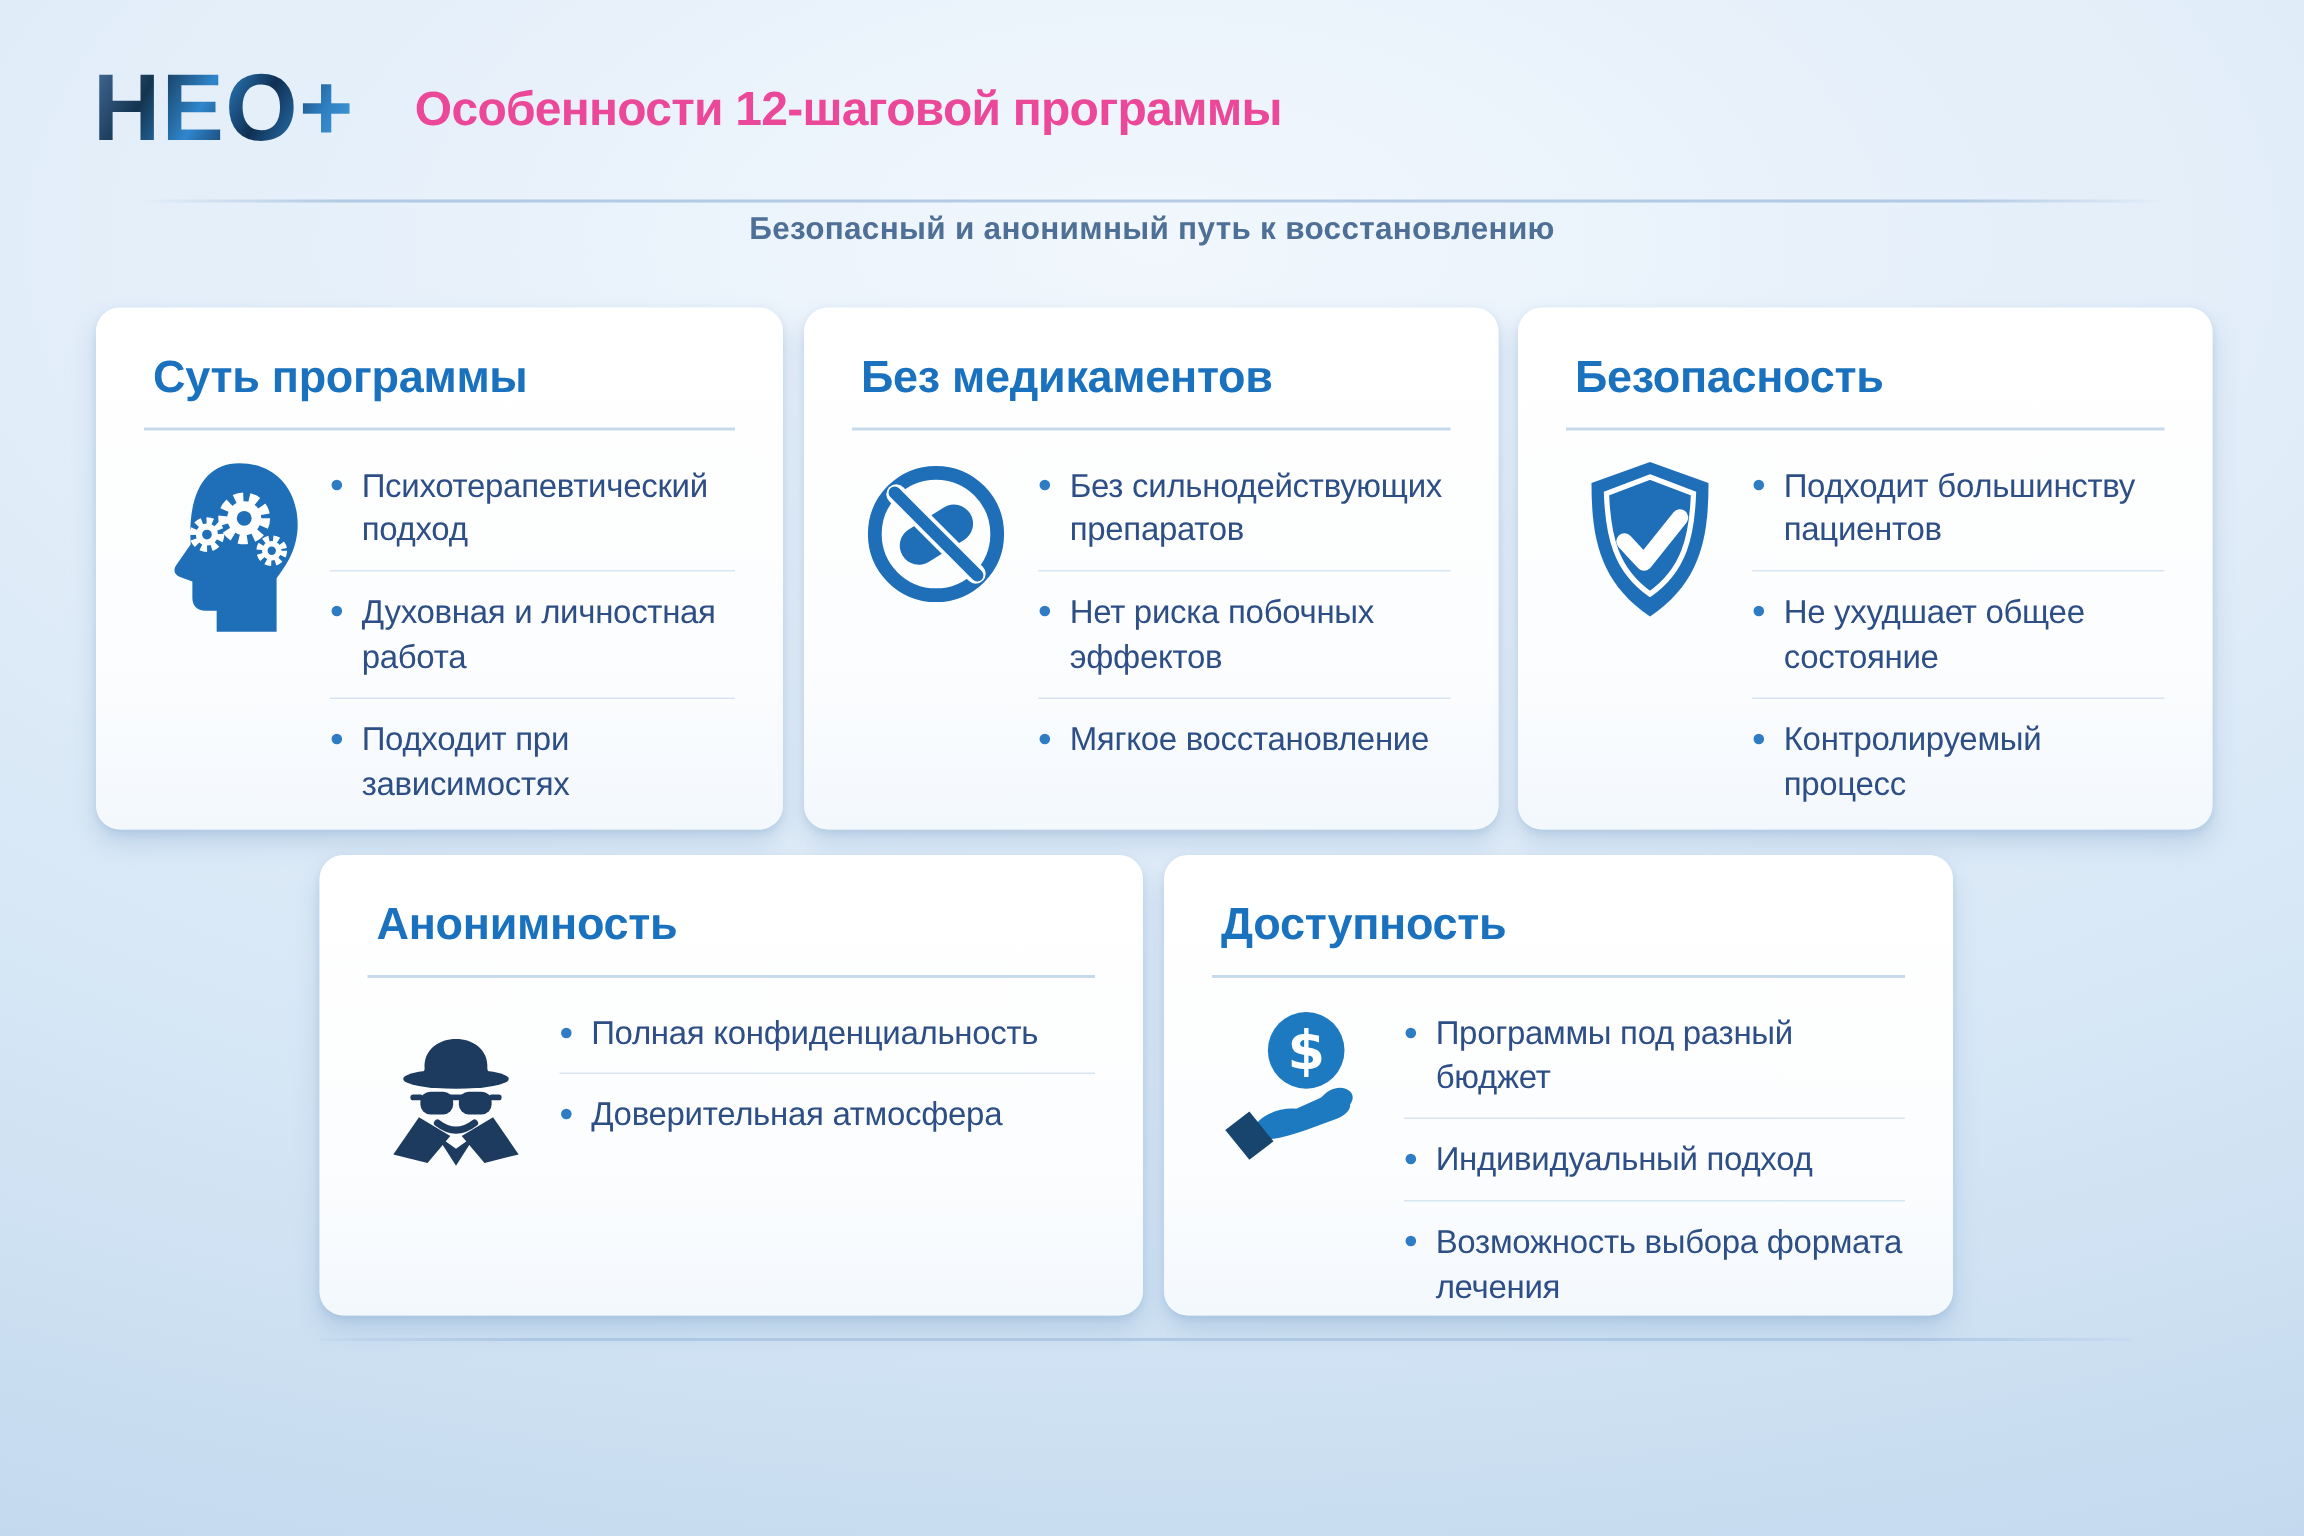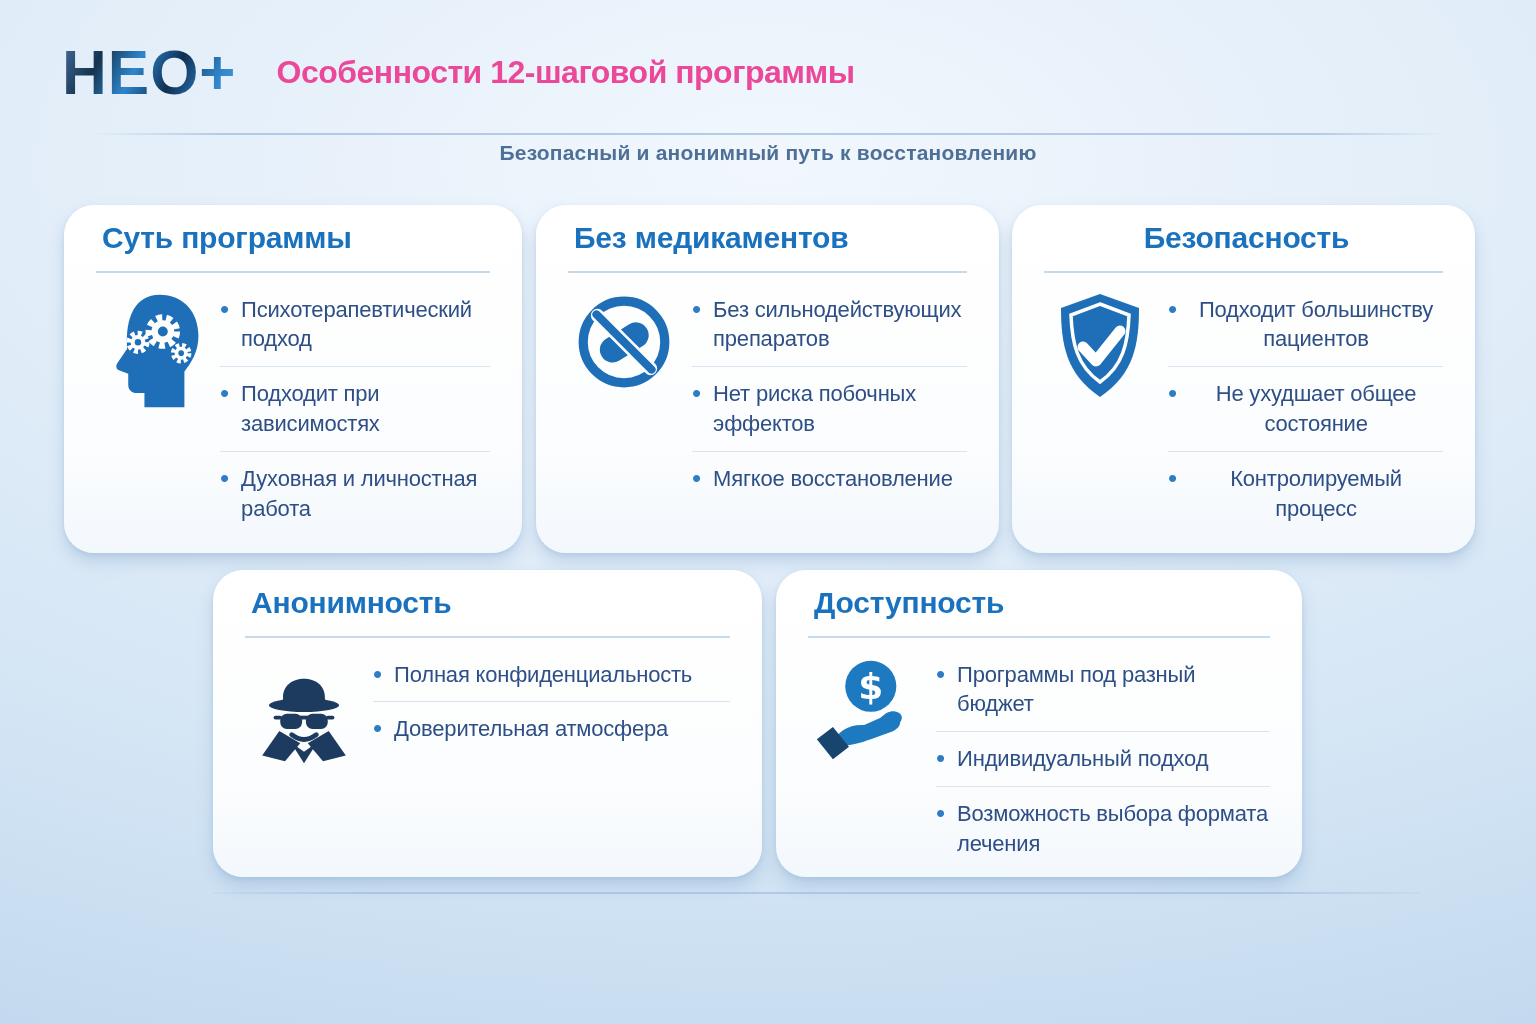--- a/index.html
+++ b/index.html
@@ -32,23 +32,23 @@
   }
   .footer-divider{
     position:absolute;top:892px;left:213px;width:1208px;height:2px;
     background:linear-gradient(90deg,rgba(150,180,215,.1),rgba(150,180,215,.55) 12%,rgba(150,180,215,.55) 88%,rgba(150,180,215,.1));
   }
 
   
   .card{
     position:absolute;box-sizing:border-box;
     background:linear-gradient(180deg,#ffffff 0%,#fcfdfe 68%,#f3f8fd 100%);
-    border-radius:30px;
+    border-radius:16px;
     box-shadow:0 9px 16px rgba(114,153,196,.30), 0 2px 4px rgba(114,153,196,.18);
-    padding:12px 32px 20px 32px;
+    padding:26px 32px 20px 32px;
   }
   .row1{top:205px;height:348px;}
   .row2{top:570px;height:307px;}
   .card-title{margin:4px 0 0 6px;font-size:30px;font-weight:700;color:#1a72be;letter-spacing:-0.2px;}
   .card-divider{height:1.5px;background:#c7daec;margin:16px 0 10px 0;}
   .card-body{display:flex;align-items:flex-start;}
   .icon-col{flex:none;display:flex;justify-content:center;align-items:flex-start;margin-top:8px;}
   .row1 .icon-col{width:112px;margin-right:12px;}
   .row2 .icon-col{width:118px;margin-right:10px;}
   .bullets{list-style:none;margin:0;padding:0;flex:1;}
@@ -95,25 +95,25 @@
           </g>
         </svg>
       </div>
       <ul class="bullets">
         <li>
             <span class="dot"></span>
             <span class="txt">Психотерапевтический подход</span>
           </li>
         <li>
             <span class="dot"></span>
+            <span class="txt">Духовная и личностная работа</span>
+          </li>
+        <li>
+            <span class="dot"></span>
             <span class="txt">Подходит при зависимостях</span>
-          </li>
-        <li>
-            <span class="dot"></span>
-            <span class="txt">Духовная и личностная работа</span>
           </li>
       </ul>
     </div>
   </section>
 
   <section class="card row1" style="left:536px;width:463px;">
     <h2 class="card-title">Без медикаментов</h2>
     <div class="card-divider"></div>
     <div class="card-body">
       <div class="icon-col">
@@ -137,21 +137,21 @@
             <span class="txt">Нет риска побочных эффектов</span>
           </li>
         <li>
             <span class="dot"></span>
             <span class="txt">Мягкое восстановление</span>
           </li>
       </ul>
     </div>
   </section>
 
-  <section class="card row1" style="left:1012px;width:463px;text-align:center;">
+  <section class="card row1" style="left:1012px;width:463px;">
     <h2 class="card-title">Безопасность</h2>
     <div class="card-divider"></div>
     <div class="card-body">
       <div class="icon-col">
         <svg width="100" height="112" viewBox="0 0 100 112" aria-hidden="true">
           <path d="M50 3 89 17c0 36-5 66-39 89C16 83 11 53 11 17Z" fill="#1e6fb8"></path>
           <path d="M50 13 79 24c-1 28-6 51-29 67-23-16-28-39-29-67Z" fill="none" stroke="#ffffff" stroke-width="3.5"></path>
           <path d="M33 56 46 70 70 40" fill="none" stroke="#ffffff" stroke-width="11" stroke-linecap="round" stroke-linejoin="round"></path>
         </svg>
       </div>

